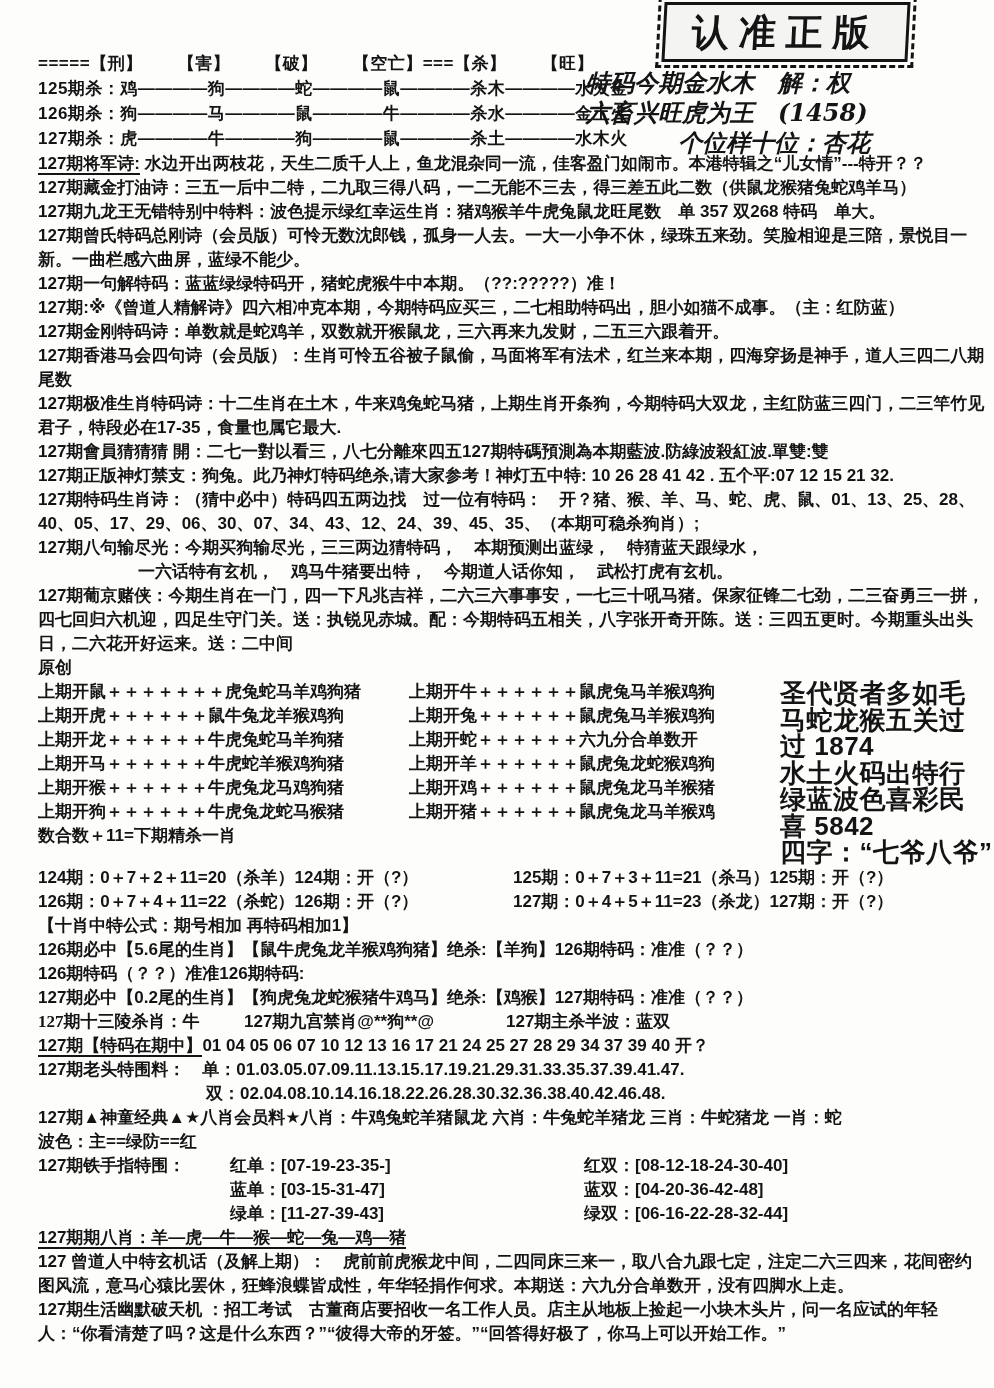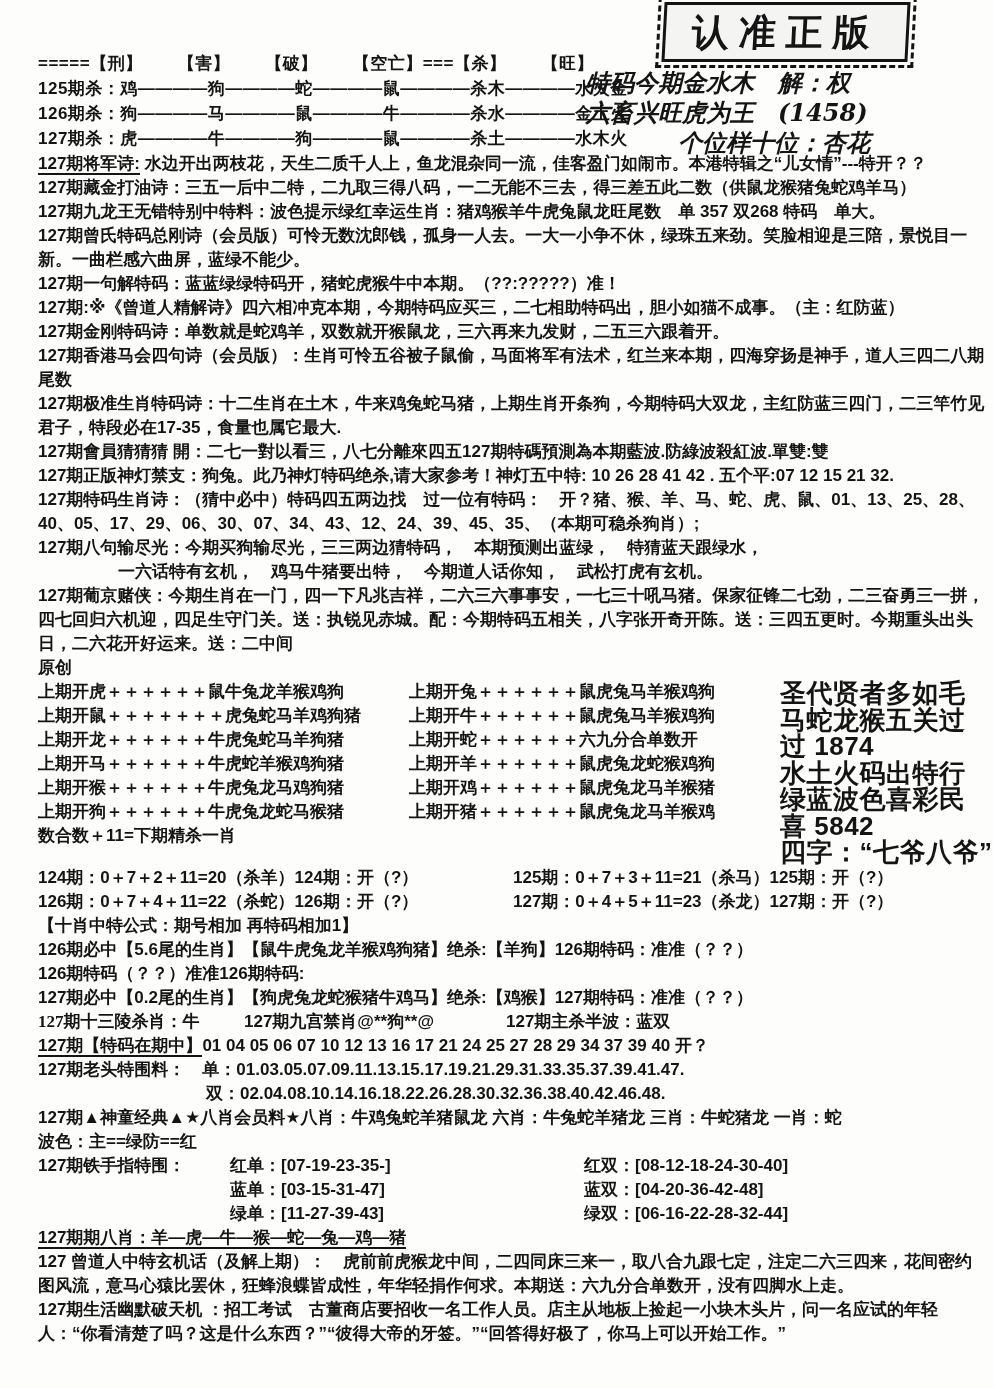--- a/index.html
+++ b/index.html
@@ -33,21 +33,21 @@
   }
   .handw{
     margin-top:6px;text-align:left;
     font-family:"DejaVu Serif","Liberation Serif",serif;
     font-style:italic;font-weight:700;
     font-size:24px;line-height:30px;white-space:nowrap;
   }
   .handw .h3{margin-left:92px;}
   .para{margin:0;}
   .u{border-bottom:2px solid #141414;}
-  .indent160{margin-left:80px;}
+  .indent160{margin-left:100px;}
   .indent168{margin-left:168px;}
   .two-col{display:flex;}
   .two-col .c{width:50%;white-space:nowrap;}
   .zone{display:flex;}
   .zone .zleft{width:742px;}
   .zrow{display:flex;white-space:nowrap;}
   .zrow .zc{width:371px;}
   .sidebar{
     width:208px;
     font-size:26px;line-height:26.5px;font-weight:700;
@@ -97,26 +97,26 @@
   <div class="para">127期特码生肖诗：（猜中必中）特码四五两边找　过一位有特码：　开？猪、猴、羊、马、蛇、虎、鼠、01、13、25、28、40、05、17、29、06、30、07、34、43、12、24、39、45、35、（本期可稳杀狗肖）;</div>
   <div class="para">127期八句输尽光：今期买狗输尽光，三三两边猜特码，　本期预测出蓝绿，　特猜蓝天跟绿水，</div>
   <div class="para indent160">一六话特有玄机，　鸡马牛猪要出特，　今期道人话你知，　武松打虎有玄机。</div>
   <div class="para">127期葡京赌侠：今期生肖在一门，四一下凡兆吉祥，二六三六事事安，一七三十吼马猪。保家征锋二七劲，二三奋勇三一拼，四七回归六机迎，四足生守门关。送：执锐见赤城。配：今期特码五相关，八字张开奇开陈。送：三四五更时。今期重头出头日，二六花开好运来。送：二中间</div>
   <div class="para">原创</div>
 
   <div class="zone">
     <div class="zleft">
       <div></div>
       <div class="zrow">
+        <div class="zc">上期开鼠＋＋＋＋＋＋＋虎兔蛇马羊鸡狗猪</div>
+        <div class="zc">上期开牛＋＋＋＋＋＋鼠虎兔马羊猴鸡狗</div>
+      </div>
+      <div class="zrow">
         <div class="zc">上期开虎＋＋＋＋＋＋鼠牛兔龙羊猴鸡狗</div>
         <div class="zc">上期开兔＋＋＋＋＋＋鼠虎兔马羊猴鸡狗</div>
-      </div>
-      <div class="zrow">
-        <div class="zc">上期开鼠＋＋＋＋＋＋＋虎兔蛇马羊鸡狗猪</div>
-        <div class="zc">上期开牛＋＋＋＋＋＋鼠虎兔马羊猴鸡狗</div>
       </div>
       <div class="zrow">
         <div class="zc">上期开龙＋＋＋＋＋＋牛虎兔蛇马羊狗猪</div>
         <div class="zc">上期开蛇＋＋＋＋＋＋六九分合单数开</div>
       </div>
       <div class="zrow">
         <div class="zc">上期开马＋＋＋＋＋＋牛虎蛇羊猴鸡狗猪</div>
         <div class="zc">上期开羊＋＋＋＋＋＋鼠虎兔龙蛇猴鸡狗</div>
       </div>
       <div class="zrow">

